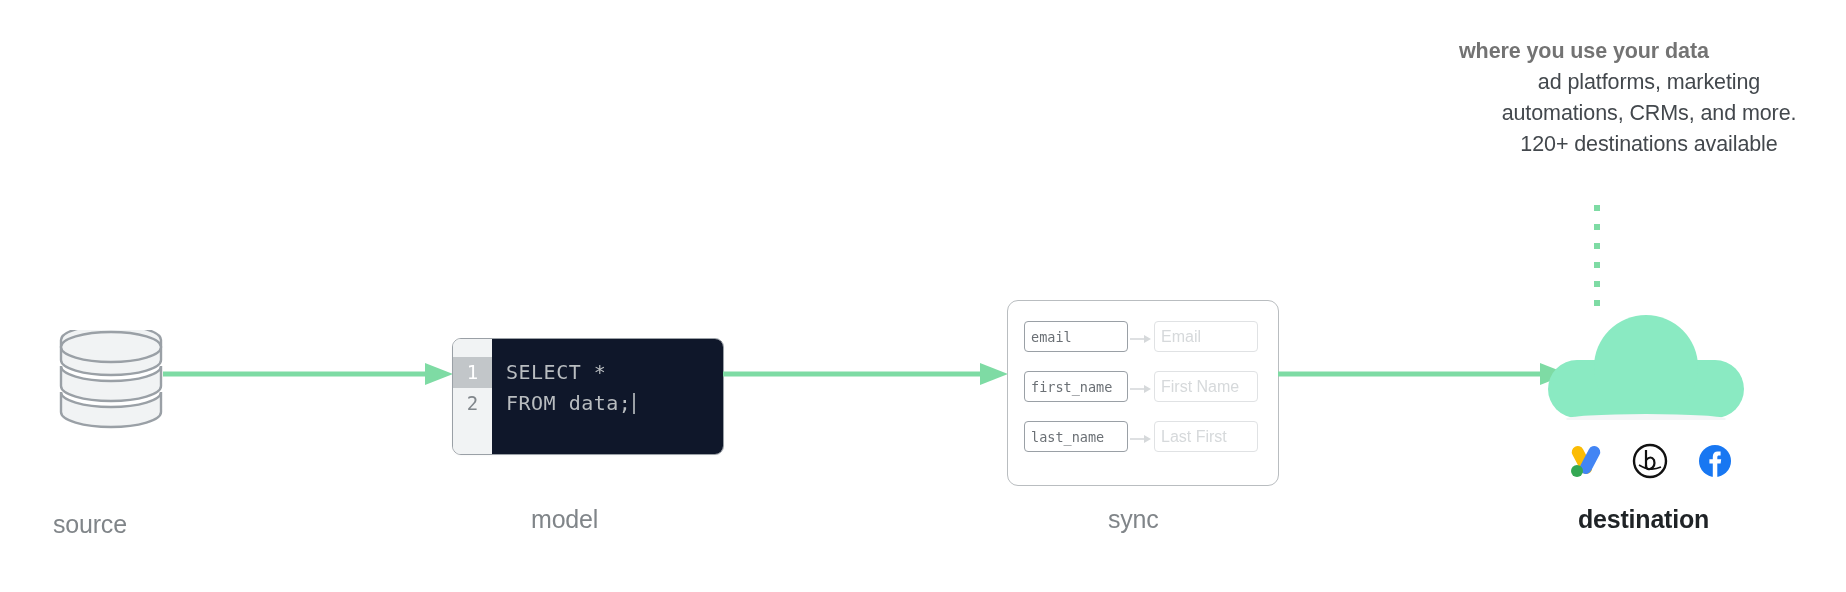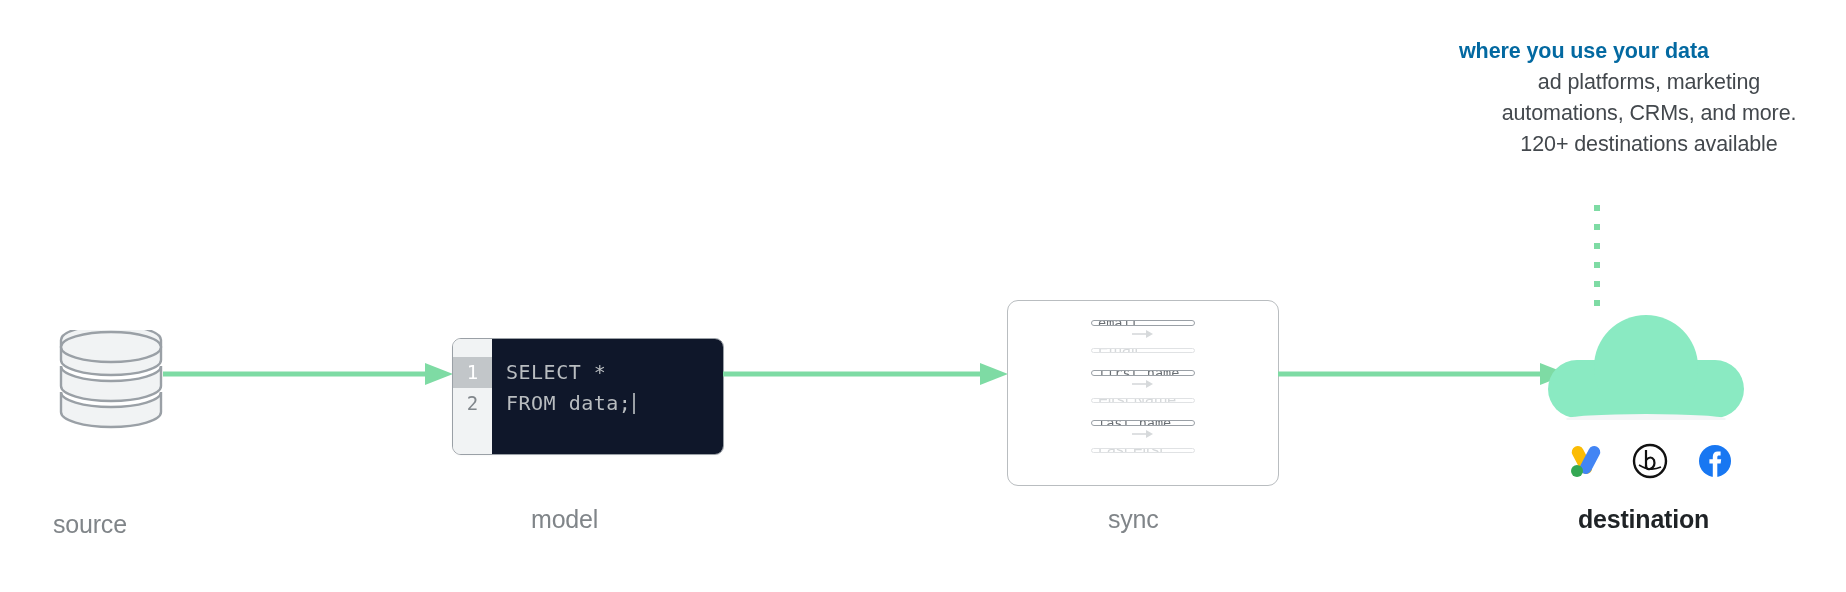--- a/index.html
+++ b/index.html
@@ -26,21 +26,21 @@
     left: 1459px;
     top: 36px;
     width: 380px;
     color: #3c4043;
     font-size: 21.5px;
     line-height: 31px;
     letter-spacing: -0.1px;
   }
   #callout .hl {
     font-weight: bold;
-    color: #0369a1;
+    color: #737373;
     display: block;
   }
   #callout .ln { display: block; color: #43484d; text-align: center; }
 
   
   #source-icon { left: 55px; top: 330px; width: 112px; height: 112px; }
 
   
   #model-box {
     left: 452px;
@@ -105,21 +105,20 @@
     border: 1.6px solid #b9bdc0;
     border-radius: 11px;
     background: #ffffff;
     padding: 19px 16px;
   }
   #sync-box .row {
     display: flex;
     align-items: center;
     height: 33px;
     margin-bottom: 17px;
-    flex-direction: column;
   }
   #sync-box .row:last-child { margin-bottom: 0; }
   #sync-box .src-field {
     width: 104px;
     height: 31px;
     border: 1.4px solid #9aa0a6;
     border-radius: 4px;
     font-family: "DejaVu Sans Mono", monospace;
     font-size: 13.5px;
     color: #6b7075;

